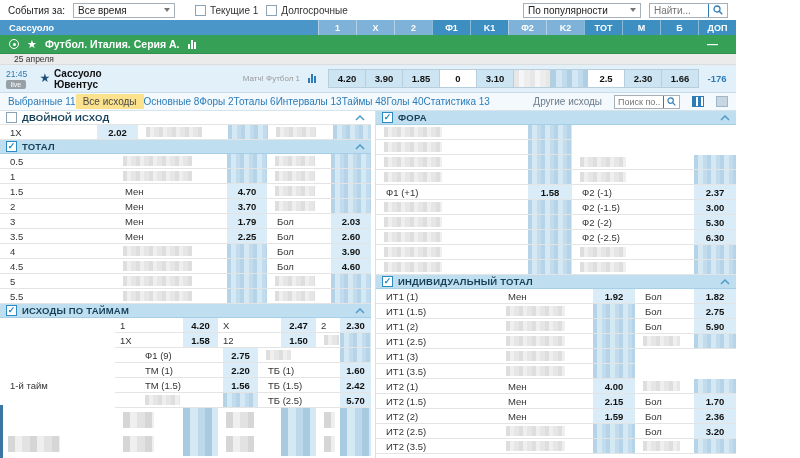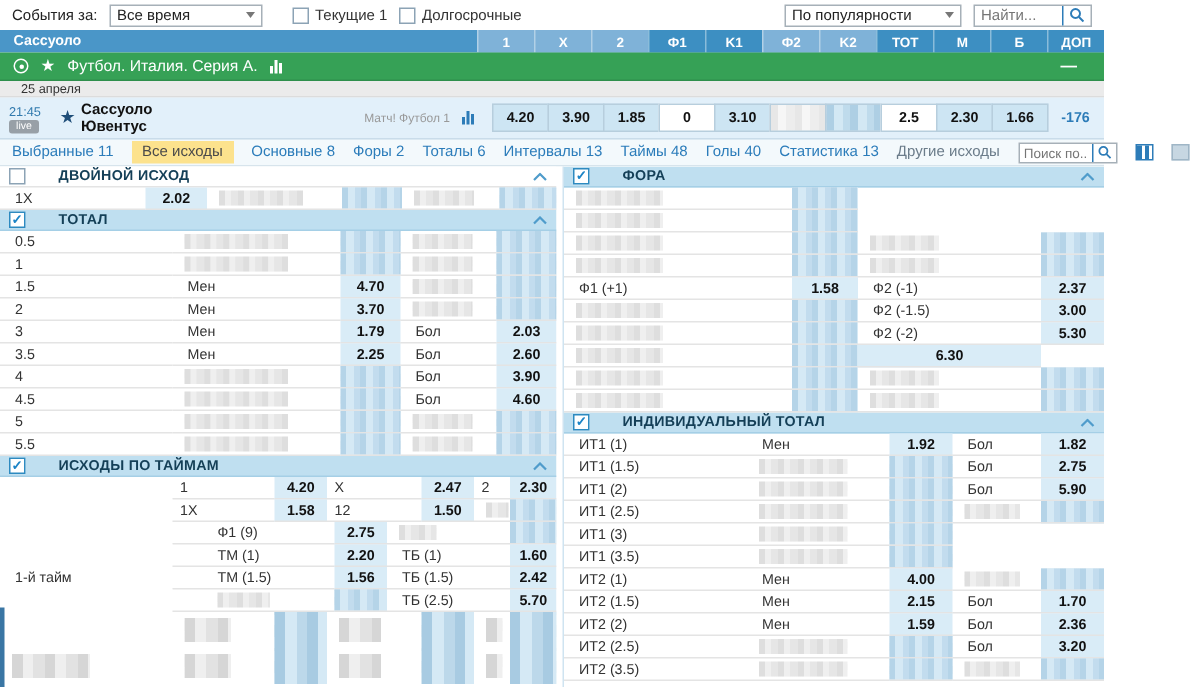--- a/index.html
+++ b/index.html
@@ -24,21 +24,21 @@
   .colhead{height:15px;background:#4a96c8;display:flex;align-items:stretch;color:#fff}
   .colhead .evt{padding-left:9px;font-weight:bold;font-size:9.5px;flex:1;display:flex;align-items:center}
   .hcell{width:38px;display:flex;align-items:center;justify-content:center;font-weight:bold;font-size:9px;border-left:1px solid rgba(255,255,255,.4);cursor:pointer}
   .hcell.l{background:#7fb2d8}.hcell.d{background:#3d8fc2}
 
   
   .league{height:19px;background:#36a156;display:flex;align-items:center;color:#fff;padding:0 9px;gap:8px;position:relative;border-bottom:1px solid #2f8f4c}
   .ball{width:10px;height:10px;border:1px solid #fff;border-radius:50%;position:relative;flex:none}
   .ball::after{content:"";position:absolute;left:3px;top:3px;width:3px;height:3px;background:#fff;border-radius:50%}
   .star{font-size:11px;line-height:11px;color:#fff}
-  .league .ttl{font-weight:normal;font-size:10.5px;white-space:nowrap}
+  .league .ttl{font-weight:bold;font-size:10.5px;white-space:nowrap}
   .bars{display:flex;align-items:flex-end;gap:1px;height:9px}
   .bars i{width:2px;background:#fff;display:block}
   .bars i:nth-child(1){height:5px}.bars i:nth-child(2){height:9px}.bars i:nth-child(3){height:7px}
   .league .dash{position:absolute;right:18px;font-weight:bold;font-size:11px}
 
   
   .daterow{height:11px;background:#ebebeb;font-size:8.5px;color:#333;padding-left:14px;display:flex;align-items:center;border-bottom:1px solid #dcdcdc}
 
   
   .eventrow{height:28px;background:#e2f0fa;display:flex;align-items:center;position:relative;border-bottom:1px solid #c9dcea}
@@ -67,21 +67,21 @@
   .msearch .sbtn{padding:0 3px}
   .ic{flex:none;cursor:pointer}
   .ic-cols{width:12px;height:11px;border:1px solid #2d7cb8;background:linear-gradient(90deg,#2d7cb8 0 3px,#fff 3px 5px,#2d7cb8 5px 8px,#fff 8px)}
   .ic-single{width:12px;height:11px;border:1px solid #9fb6c6;background:#c7d7e2}
 
   
   .panels{display:flex;height:347px;position:relative;background:#fff}
   .panel{overflow:hidden;height:100%}
   .panel.left{width:403px}
   .panel.right{width:392px;margin-left:4px;border-left:1px solid #cfe4f1}
-  .sech{height:14px;display:flex;align-items:center;gap:22px;padding:0 6px;background:#bfdff0;border-bottom:1px solid #a5cfe6}
+  .sech{height:14px;display:flex;align-items:center;gap:5px;padding:0 6px;background:#bfdff0;border-bottom:1px solid #a5cfe6}
   .sech.plain{background:#fff;border-bottom:1px solid #e4e4e4}
   .sech .t{font-weight:bold;font-size:9.5px;color:#143f57;letter-spacing:.2px}
   .sech .chev{margin-left:auto;display:flex;cursor:pointer}
   .cb{width:11px;height:11px;background:#fff;border:1px solid #8ca3b5;font-size:9px;line-height:9px;text-align:center;color:#1c84c6;font-weight:bold;flex:none;cursor:pointer}
   .cb.on{border-color:#2d8ac0}
   .cb.on::after{content:"✓"}
 
   .row{display:grid;height:15px;align-items:stretch}
   .l-di{grid-template-columns:97px 41px 90px 40px 1fr 38px}
   .l-total{grid-template-columns:115px 112px 40px 1fr 40px}
@@ -204,21 +204,21 @@
         <div class="ocell bw"></div>
         <div class="ocell bb"></div>
         <div class="ocell p">2.5</div>
         <div class="ocell v">2.30</div>
         <div class="ocell v">1.66</div>
         <div class="ocell ln">-176</div>
       </div>
   </div>
 
   <div class="tabsrow">
-    <span id="tabs" style="display:flex;gap:12px;align-items:center">
+    <span id="tabs" style="display:flex;gap:0;align-items:center">
         <span class="tab">Выбранные 11</span>
         <span class="tab sel">Все исходы</span>
         <span class="tab">Основные 8</span>
         <span class="tab">Форы 2</span>
         <span class="tab">Тоталы 6</span>
         <span class="tab">Интервалы 13</span>
         <span class="tab">Таймы 48</span>
         <span class="tab">Голы 40</span>
         <span class="tab">Статистика 13</span>
       </span>
@@ -530,20 +530,21 @@
             </div>
             <div class="cell bv"></div>
             <div class="cell t">Ф2 (-2)</div>
             <div class="cell v">5.30</div>
           </div>
           <div class="row r-fora">
             <div class="cell bt">
               <i></i>
             </div>
             <div class="cell bv"></div>
+            <div class="cell t">Ф2 (-2.5)</div>
             <div class="cell v">6.30</div>
           </div>
           <div class="row r-fora">
             <div class="cell bt">
               <i></i>
             </div>
             <div class="cell bv"></div>
             <div class="cell bt">
               <i></i>
             </div>

